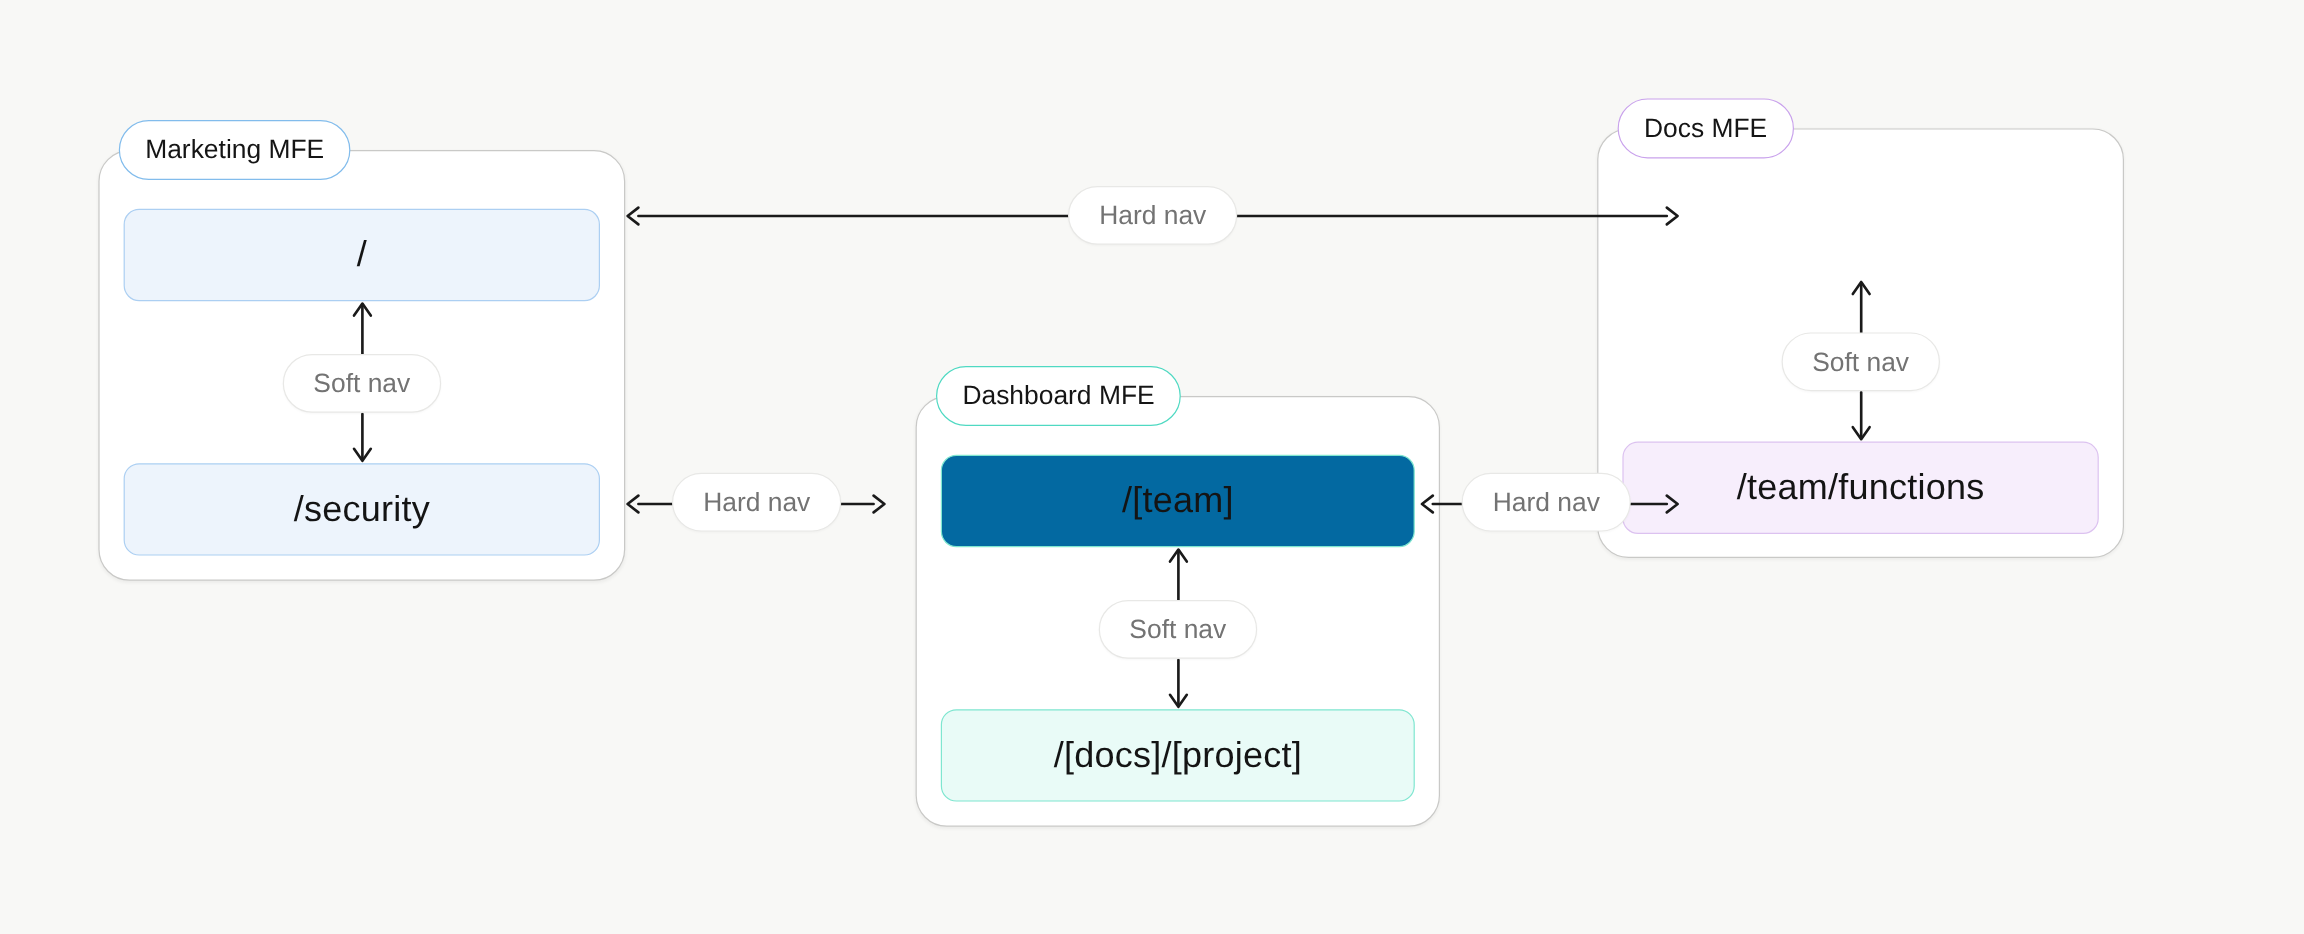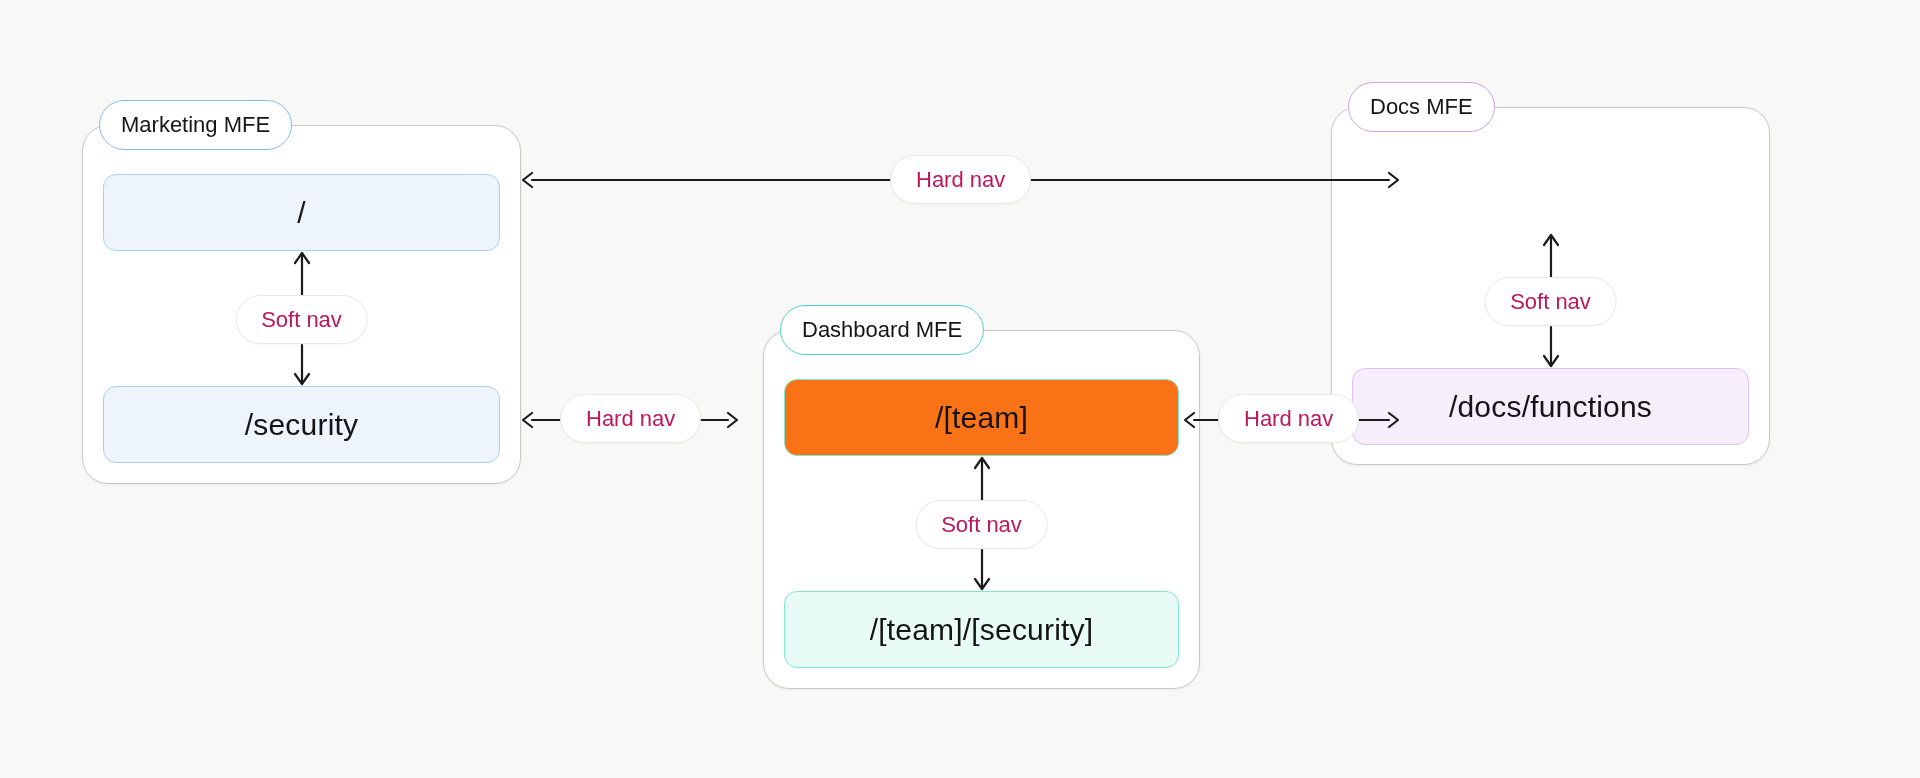--- a/index.html
+++ b/index.html
@@ -58,21 +58,21 @@
   
   .nav-pill {
     position: absolute;
     height: 47px;
     line-height: 47px;
     padding: 0 25px;
     background: #ffffff;
     border: 1px solid #e8e8e6;
     border-radius: 999px;
     font-size: 22px;
-    color: #be185d;
+    color: #737373;
     white-space: nowrap;
     box-shadow: 0 1px 2px rgba(0,0,0,0.03);
     z-index: 3;
   }
   .soft-pill {
     left: 50%;
     transform: translateX(-50%);
     top: 169px;
   }
 
@@ -107,54 +107,54 @@
       <line x1="13" y1="0" x2="13" y2="38"></line>
       <polyline points="6,29 13,39 20,29"></polyline>
     </svg>
 
     <div class="route-box route-bottom" style="background-color: rgb(237, 244, 252); border-color: rgb(172, 207, 242);">/security</div>
   </div>
 
   <div class="mfe" style="left:743px; top:330px; width:435px; height:357px;margin-left:20px;">
     <div class="mfe-label" style="border-color: rgb(79, 217, 194);">Dashboard MFE</div>
 
-    <div class="route-box route-top" style="background-color: #f97316; border-color: rgb(127, 230, 208);">/[team]</div>
+    <div class="route-box route-top" style="background-color: #0369a1; border-color: rgb(127, 230, 208);">/[team]</div>
 
     <svg class="arrow-svg v-arrow" style="top:125px;" width="26" height="44">
       <line x1="13" y1="44" x2="13" y2="3"></line>
       <polyline points="6,12 13,2 20,12"></polyline>
     </svg>
 
     <div class="nav-pill soft-pill">Soft nav</div>
 
     <svg class="arrow-svg v-arrow" style="top:219px;" width="26" height="41">
       <line x1="13" y1="0" x2="13" y2="38"></line>
       <polyline points="6,29 13,39 20,29"></polyline>
     </svg>
 
-    <div class="route-box route-bottom" style="background-color: rgb(233, 251, 247); border-color: rgb(127, 230, 208);">/[team]/[security]</div>
+    <div class="route-box route-bottom" style="background-color: rgb(233, 251, 247); border-color: rgb(127, 230, 208);">/[docs]/[project]</div>
   </div>
 
   <div class="mfe" style="left:1331px; top:107px; width:437px; height:356px;">
     <div class="mfe-label" style="border-color: rgb(201, 162, 236);">Docs MFE</div>
 
 
     <svg class="arrow-svg v-arrow" style="top:125px;" width="26" height="44">
       <line x1="13" y1="44" x2="13" y2="3"></line>
       <polyline points="6,12 13,2 20,12"></polyline>
     </svg>
 
     <div class="nav-pill soft-pill">Soft nav</div>
 
     <svg class="arrow-svg v-arrow" style="top:219px;" width="26" height="41">
       <line x1="13" y1="0" x2="13" y2="38"></line>
       <polyline points="6,29 13,39 20,29"></polyline>
     </svg>
 
-    <div class="route-box route-bottom" style="background-color: rgb(247, 238, 252); border-color: rgb(220, 194, 240);">/docs/functions</div>
+    <div class="route-box route-bottom" style="background-color: rgb(247, 238, 252); border-color: rgb(220, 194, 240);">/team/functions</div>
   </div>
 
   <svg class="arrow-svg" style="left:521px; top:167px;" width="879" height="26">
     <line x1="11" y1="13" x2="868" y2="13"></line>
     <polyline points="11,6 2,13 11,20"></polyline>
     <polyline points="868,6 877,13 868,20"></polyline>
   </svg>
   <div class="nav-pill" style="left:890px; top:155px;">Hard nav</div>
 
   <svg class="arrow-svg" style="left:521px; top:407px;" width="218" height="26">

